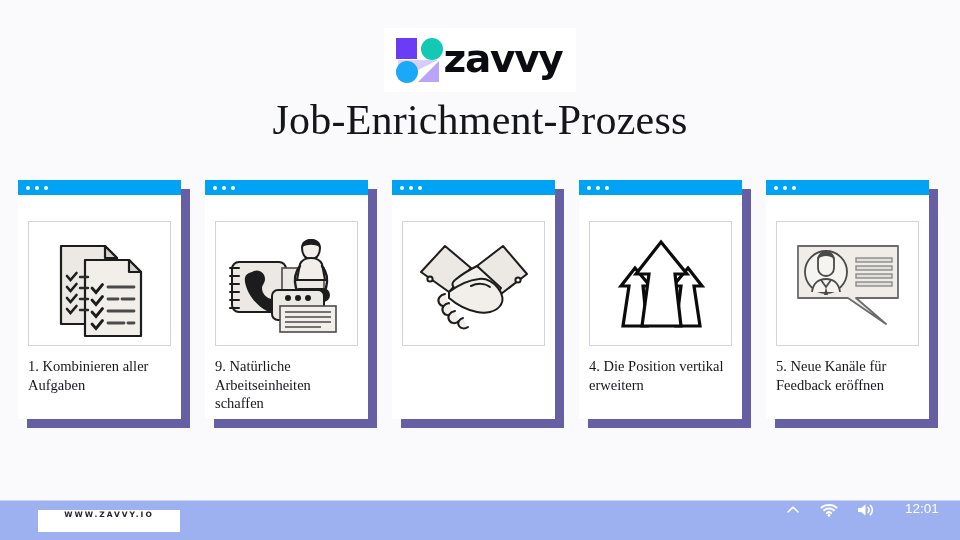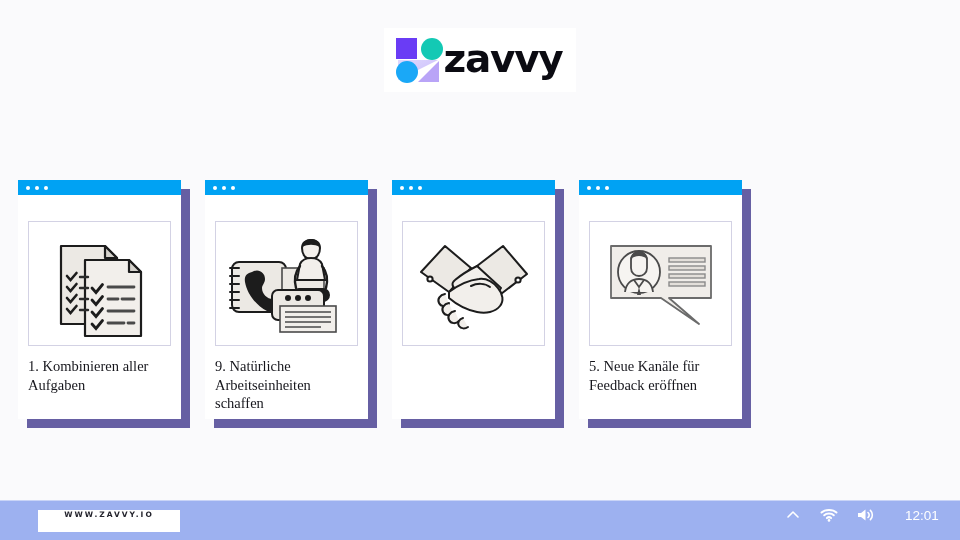--- a/index.html
+++ b/index.html
@@ -162,21 +162,20 @@
     font-size: 7.5px;
     font-weight: bold;
     letter-spacing: 2px;
     color: #23232c;
   }
   #tray {
     position: absolute;
     right: 14px; top: 0;
     height: 28px;
     display: flex;
-    align-items: center;
     gap: 18px;
   }
   .tray-icon {
     width: 18px; height: 18px;
     display: flex;
     align-items: center;
     justify-content: center;
   }
   #clock {
     font-family: "Liberation Sans", sans-serif;
@@ -213,20 +212,21 @@
 
           <circle cx="15" cy="38" r="11" fill="#1aa8f7"></circle>
 
           <polygon points="47,27 47,48 26,48" fill="#b9a4f7"></polygon>
         </svg>
       </div>
       <div id="logo-text">zavvy</div>
     </div>
   </div>
 
+  <div id="title">Job-Enrichment-Prozess</div>
 
   <div id="cards">
 
     <div class="card-slot">
       <div class="card-shadow"></div>
       <div class="card">
         <div class="card-topbar">
           <span class="dot"></span>
           <span class="dot"></span>
           <span class="dot"></span>
@@ -369,20 +369,45 @@
                 <path d="M48 84 c-4 1-6 5-4 8 c2 3 6 3 9 1" fill="#f2efeb"></path>
 
                 <path d="M56 52 c6-3 14-3 19 1" fill="none"></path>
               </g>
             </svg>
           </div>
         </div>
       </div>
     </div>
 
+    <div class="card-slot">
+      <div class="card-shadow"></div>
+      <div class="card">
+        <div class="card-topbar">
+          <span class="dot"></span>
+          <span class="dot"></span>
+          <span class="dot"></span>
+        </div>
+        <div class="card-body">
+          <div class="icon-frame">
+            <svg width="112" height="100" viewBox="0 0 112 100">
+              <g fill="#ffffff" stroke="#0b0b0b" stroke-width="3.2" stroke-linejoin="miter">
+
+                <path d="M30 34 L45 52 L38 52 L42 92 L18 92 L24 52 L16 52 Z"></path>
+
+                <path d="M83 34 L97 52 L89 52 L95 92 L71 92 L76 52 L68 52 Z"></path>
+
+                <path d="M56 8 L82 40 L70 40 L76 92 L37 92 L44 40 L31 40 Z"></path>
+              </g>
+            </svg>
+          </div>
+          <div class="card-label">4. Die Position vertikal erweitern</div>
+        </div>
+      </div>
+    </div>
 
     <div class="card-slot">
       <div class="card-shadow"></div>
       <div class="card">
         <div class="card-topbar">
           <span class="dot"></span>
           <span class="dot"></span>
           <span class="dot"></span>
         </div>
         <div class="card-body">

